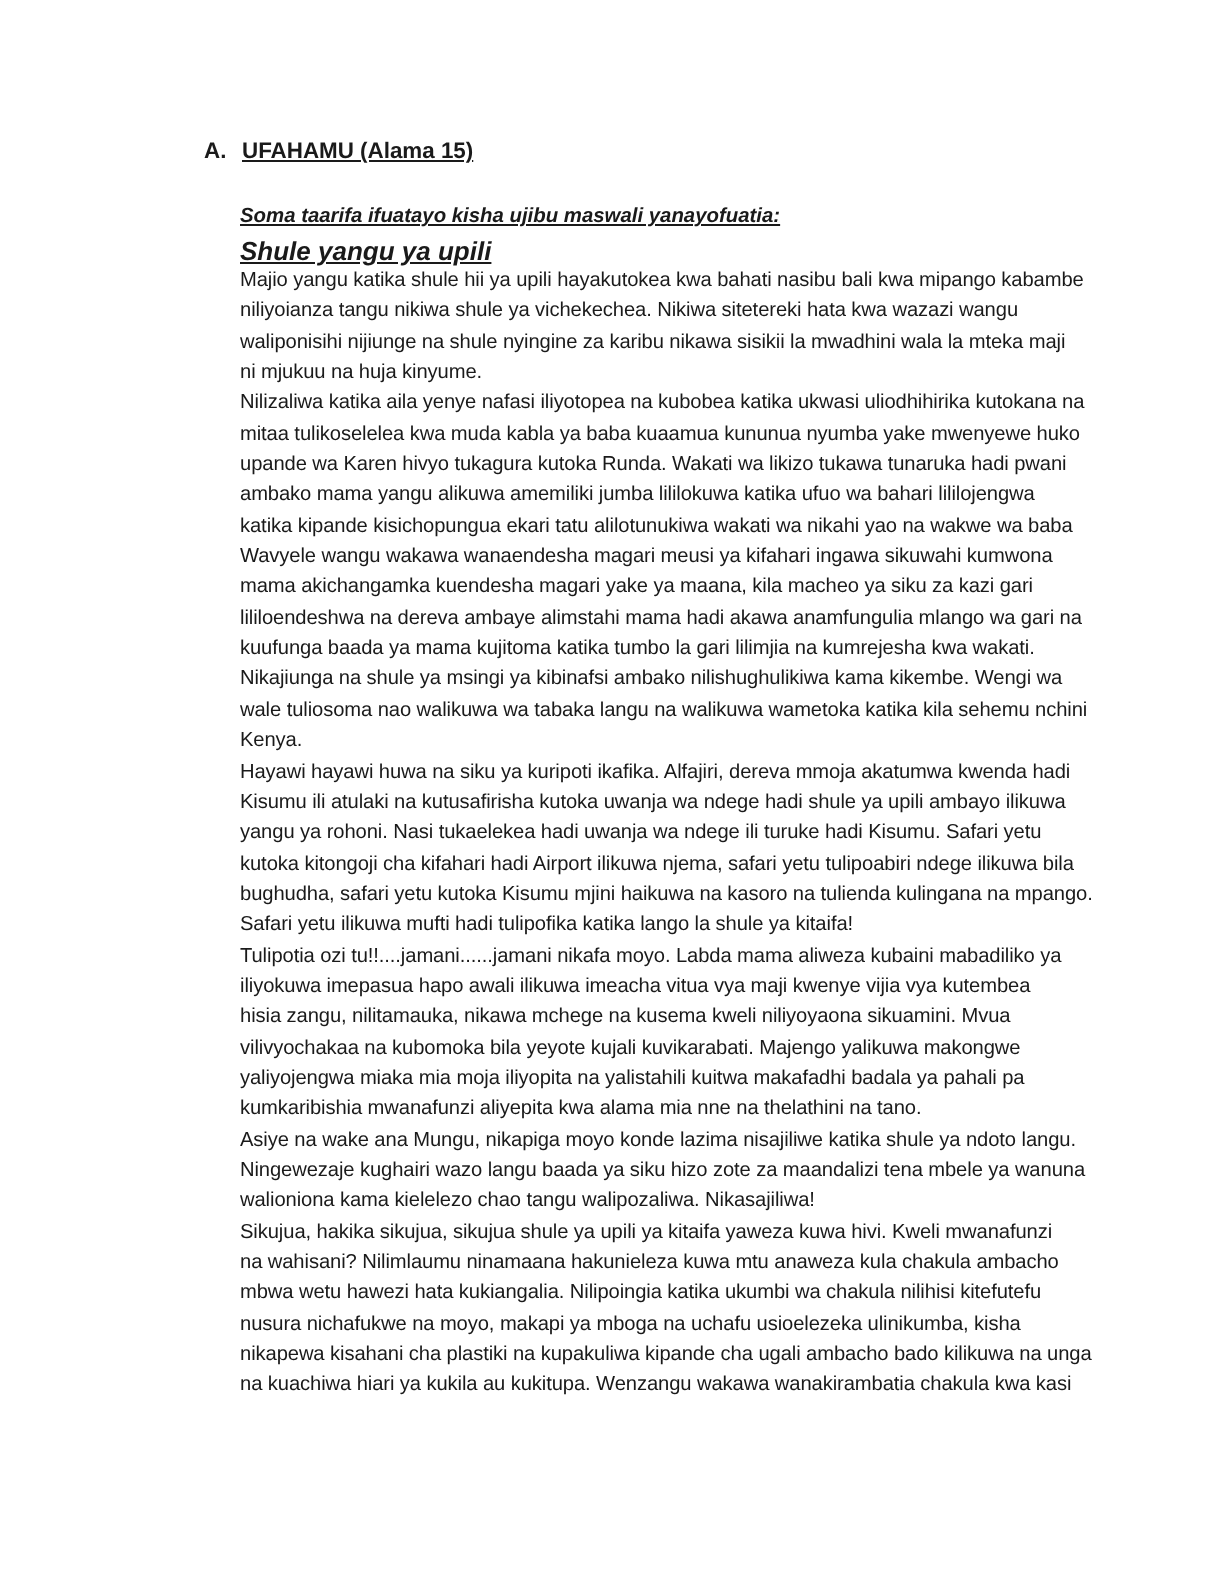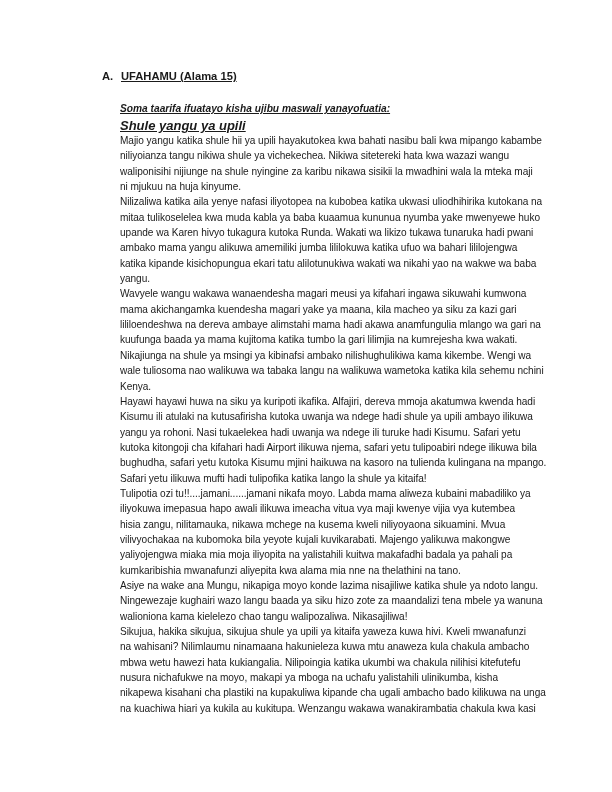--- a/index.html
+++ b/index.html
@@ -28,21 +28,20 @@
   <div class="body-text">
     <div class="line">Majio yangu katika shule hii ya upili hayakutokea kwa bahati nasibu bali kwa mipango kabambe</div>
     <div class="line">niliyoianza tangu nikiwa shule ya vichekechea. Nikiwa sitetereki hata kwa wazazi wangu</div>
     <div class="line">waliponisihi nijiunge na shule nyingine za karibu nikawa sisikii la mwadhini wala la mteka maji</div>
     <div class="line">ni mjukuu na huja kinyume.</div>
     <div class="line">Nilizaliwa katika aila yenye nafasi iliyotopea na kubobea katika ukwasi uliodhihirika kutokana na</div>
     <div class="line">mitaa tulikoselelea kwa muda kabla ya baba kuaamua kununua nyumba yake mwenyewe huko</div>
     <div class="line">upande wa Karen hivyo tukagura kutoka Runda. Wakati wa likizo tukawa tunaruka hadi pwani</div>
     <div class="line">ambako mama yangu alikuwa amemiliki jumba lililokuwa katika ufuo wa bahari lililojengwa</div>
     <div class="line">katika kipande kisichopungua ekari tatu alilotunukiwa wakati wa nikahi yao na wakwe wa baba</div>
-    <div class="line">yangu.</div>
     <div class="line">Wavyele wangu wakawa wanaendesha magari meusi ya kifahari ingawa sikuwahi kumwona</div>
     <div class="line">mama akichangamka kuendesha magari yake ya maana, kila macheo ya siku za kazi gari</div>
     <div class="line">lililoendeshwa na dereva ambaye alimstahi mama hadi akawa anamfungulia mlango wa gari na</div>
     <div class="line">kuufunga baada ya mama kujitoma katika tumbo la gari lilimjia na kumrejesha kwa wakati.</div>
     <div class="line">Nikajiunga na shule ya msingi ya kibinafsi ambako nilishughulikiwa kama kikembe. Wengi wa</div>
     <div class="line">wale tuliosoma nao walikuwa wa tabaka langu na walikuwa wametoka katika kila sehemu nchini</div>
     <div class="line">Kenya.</div>
     <div class="line">Hayawi hayawi huwa na siku ya kuripoti ikafika. Alfajiri, dereva mmoja akatumwa kwenda hadi</div>
     <div class="line">Kisumu ili atulaki na kutusafirisha kutoka uwanja wa ndege hadi shule ya upili ambayo ilikuwa</div>
     <div class="line">yangu ya rohoni. Nasi tukaelekea hadi uwanja wa ndege ili turuke hadi Kisumu. Safari yetu</div>
@@ -54,17 +53,17 @@
     <div class="line">hisia zangu, nilitamauka, nikawa mchege na kusema kweli niliyoyaona sikuamini. Mvua</div>
     <div class="line">vilivyochakaa na kubomoka bila yeyote kujali kuvikarabati. Majengo yalikuwa makongwe</div>
     <div class="line">yaliyojengwa miaka mia moja iliyopita na yalistahili kuitwa makafadhi badala ya pahali pa</div>
     <div class="line">kumkaribishia mwanafunzi aliyepita kwa alama mia nne na thelathini na tano.</div>
     <div class="line">Asiye na wake ana Mungu, nikapiga moyo konde lazima nisajiliwe katika shule ya ndoto langu.</div>
     <div class="line">Ningewezaje kughairi wazo langu baada ya siku hizo zote za maandalizi tena mbele ya wanuna</div>
     <div class="line">walioniona kama kielelezo chao tangu walipozaliwa. Nikasajiliwa!</div>
     <div class="line">Sikujua, hakika sikujua, sikujua shule ya upili ya kitaifa yaweza kuwa hivi. Kweli mwanafunzi</div>
     <div class="line">na wahisani? Nilimlaumu ninamaana hakunieleza kuwa mtu anaweza kula chakula ambacho</div>
     <div class="line">mbwa wetu hawezi hata kukiangalia. Nilipoingia katika ukumbi wa chakula nilihisi kitefutefu</div>
-    <div class="line">nusura nichafukwe na moyo, makapi ya mboga na uchafu yalistahili ulinikumba, kisha</div>
+    <div class="line">nusura nichafukwe na moyo, makapi ya mboga na uchafu usioelezeka ulinikumba, kisha</div>
     <div class="line">nikapewa kisahani cha plastiki na kupakuliwa kipande cha ugali ambacho bado kilikuwa na unga</div>
     <div class="line">na kuachiwa hiari ya kukila au kukitupa. Wenzangu wakawa wanakirambatia chakula kwa kasi</div>
   </div>
 </div>
 
 </body></html>

